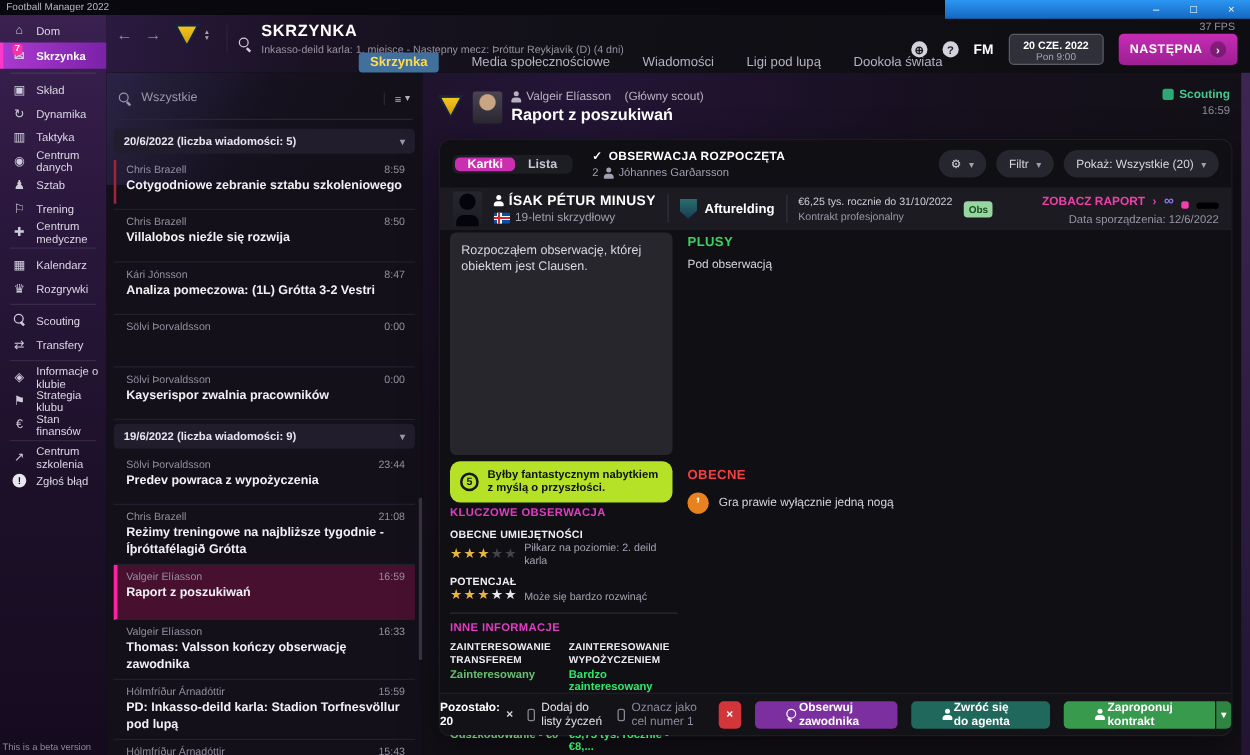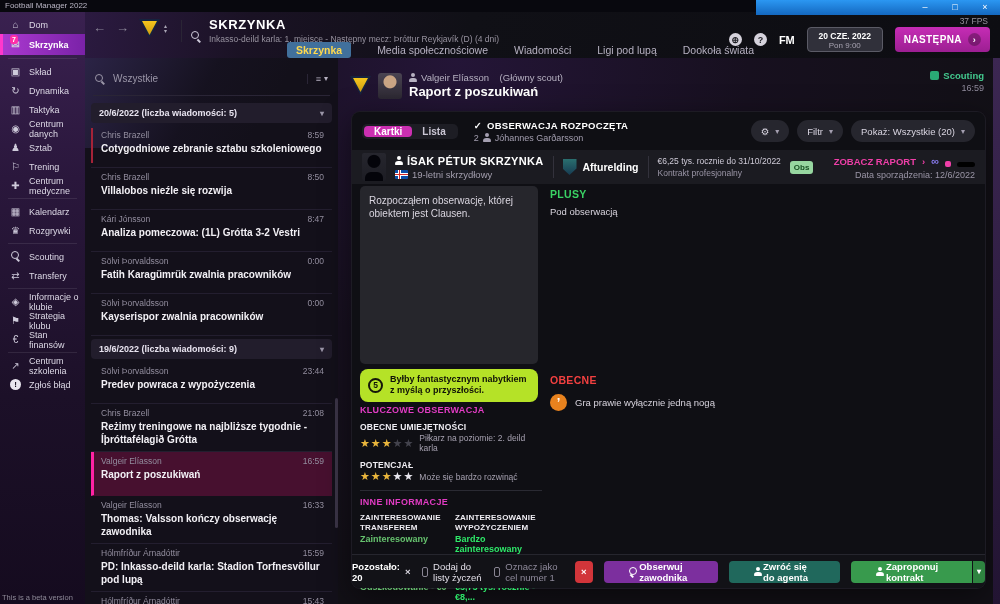--- a/index.html
+++ b/index.html
@@ -328,21 +328,20 @@
             <span>Kári Jónsson</span>
             <span class="mtime">8:47</span>
           </div>
         <div class="msubj">Analiza pomeczowa: (1L) Grótta 3-2 Vestri</div>
       </div>
       <div class="msg">
         <div class="mtop">
             <span>Sölvi Þorvaldsson</span>
             <span class="mtime">0:00</span>
           </div>
-        <div class="msubj">Fatih Karagümrük zwalnia pracowników</div>
       </div>
       <div class="msg">
         <div class="mtop">
             <span>Sölvi Þorvaldsson</span>
             <span class="mtime">0:00</span>
           </div>
         <div class="msubj">Kayserispor zwalnia pracowników</div>
       </div>
       <div class="gheader">
         <span>19/6/2022 (liczba wiadomości: 9)</span>
@@ -443,21 +442,21 @@
               <span class="chev">▾</span>
             </div>
         </div>
       </div>
 
       <div class="cr2">
         <span class="sil"></span>
         <div class="pnm">
           <div class="n1">
               <span class="person"></span>
-              <span>ÍSAK PÉTUR SKRZYNKA</span>
+              <span>ÍSAK PÉTUR MINUSY</span>
             </div>
           <div class="n2">
               <span class="flag-is"></span>
               <span>19-letni skrzydłowy</span>
             </div>
         </div>
         <div class="vsep"></div>
         <div class="clubblk">
             <span class="shield"></span>
             <span>Afturelding</span>

